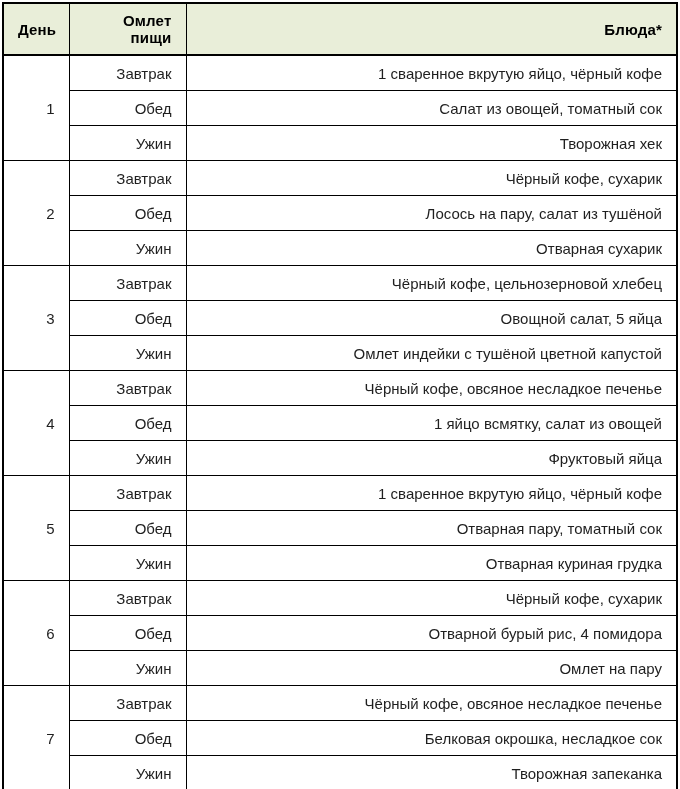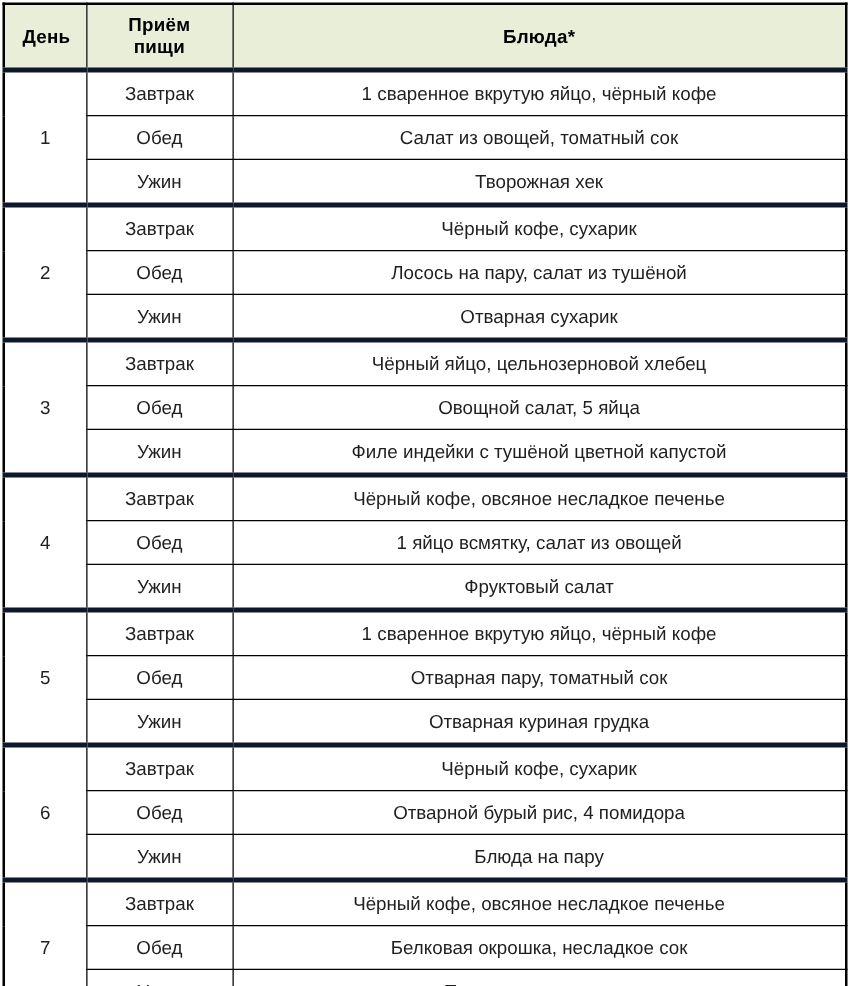--- a/index.html
+++ b/index.html
@@ -15,60 +15,60 @@
     width: 676px;
     margin: 2px;
     border: 2px solid #000000;
     background: #ffffff;
   }
   col.c-day  { width: 66px; }
   col.c-meal { width: 117px; }
   col.c-dish { width: auto; }
   th, td {
     border: 1px solid #000000;
-    text-align: center;
+    text-align: right;
     vertical-align: middle;
     padding: 0 14px;
     overflow: hidden;
   }
   thead th {
     background: #e9eed9;
     border-bottom: 2px solid #000000;
     font-weight: bold;
     font-size: 15px;
     color: #000000;
     height: 50px;
     letter-spacing: 0.2px;
   }
   tbody td {
     height: 34px;
     font-size: 15px;
     color: #1f1f1f;
     background: #ffffff;
   }
   tbody tr.group-start td {
-    border-top: 4px solid #0f172a;
+    border-top: 1px solid #0f172a;
   }
   td.day-cell {
     font-size: 15px;
   }
 </style>
 </head>
 <body>
 
 <table class="diet-table">
   <colgroup>
     <col class="c-day">
     <col class="c-meal">
     <col class="c-dish">
   </colgroup>
   <thead>
     <tr>
       <th>День</th>
-      <th>Приём пищи</th>
+      <th>Омлет пищи</th>
       <th>Блюда*</th>
     </tr>
   </thead>
   <tbody>
 
     <tr class="group-start">
       <td class="day-cell" rowspan="3">1</td>
       <td class="meal-cell">Завтрак</td>
       <td class="dish-cell">1 сваренное вкрутую яйцо, чёрный кофе</td>
     </tr>
@@ -91,43 +91,43 @@
       <td class="dish-cell">Лосось на пару, салат из тушёной</td>
     </tr>
     <tr>
       <td class="meal-cell">Ужин</td>
       <td class="dish-cell">Отварная сухарик</td>
     </tr>
 
     <tr class="group-start">
       <td class="day-cell" rowspan="3">3</td>
       <td class="meal-cell">Завтрак</td>
-      <td class="dish-cell">Чёрный яйцо, цельнозерновой хлебец</td>
+      <td class="dish-cell">Чёрный кофе, цельнозерновой хлебец</td>
     </tr>
     <tr>
       <td class="meal-cell">Обед</td>
       <td class="dish-cell">Овощной салат, 5 яйца</td>
     </tr>
     <tr>
       <td class="meal-cell">Ужин</td>
-      <td class="dish-cell">Филе индейки с тушёной цветной капустой</td>
+      <td class="dish-cell">Омлет индейки с тушёной цветной капустой</td>
     </tr>
 
     <tr class="group-start">
       <td class="day-cell" rowspan="3">4</td>
       <td class="meal-cell">Завтрак</td>
       <td class="dish-cell">Чёрный кофе, овсяное несладкое печенье</td>
     </tr>
     <tr>
       <td class="meal-cell">Обед</td>
       <td class="dish-cell">1 яйцо всмятку, салат из овощей</td>
     </tr>
     <tr>
       <td class="meal-cell">Ужин</td>
-      <td class="dish-cell">Фруктовый салат</td>
+      <td class="dish-cell">Фруктовый яйца</td>
     </tr>
 
     <tr class="group-start">
       <td class="day-cell" rowspan="3">5</td>
       <td class="meal-cell">Завтрак</td>
       <td class="dish-cell">1 сваренное вкрутую яйцо, чёрный кофе</td>
     </tr>
     <tr>
       <td class="meal-cell">Обед</td>
       <td class="dish-cell">Отварная пару, томатный сок</td>
@@ -141,21 +141,21 @@
       <td class="day-cell" rowspan="3">6</td>
       <td class="meal-cell">Завтрак</td>
       <td class="dish-cell">Чёрный кофе, сухарик</td>
     </tr>
     <tr>
       <td class="meal-cell">Обед</td>
       <td class="dish-cell">Отварной бурый рис, 4 помидора</td>
     </tr>
     <tr>
       <td class="meal-cell">Ужин</td>
-      <td class="dish-cell">Блюда на пару</td>
+      <td class="dish-cell">Омлет на пару</td>
     </tr>
 
     <tr class="group-start">
       <td class="day-cell" rowspan="3">7</td>
       <td class="meal-cell">Завтрак</td>
       <td class="dish-cell">Чёрный кофе, овсяное несладкое печенье</td>
     </tr>
     <tr>
       <td class="meal-cell">Обед</td>
       <td class="dish-cell">Белковая окрошка, несладкое сок</td>

